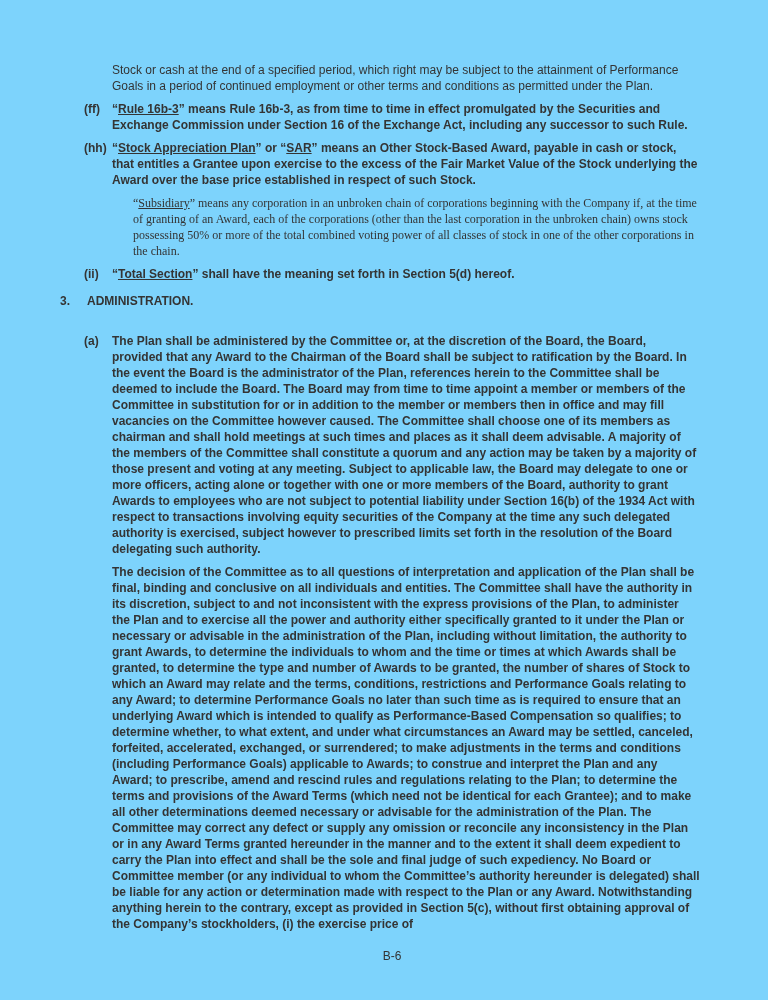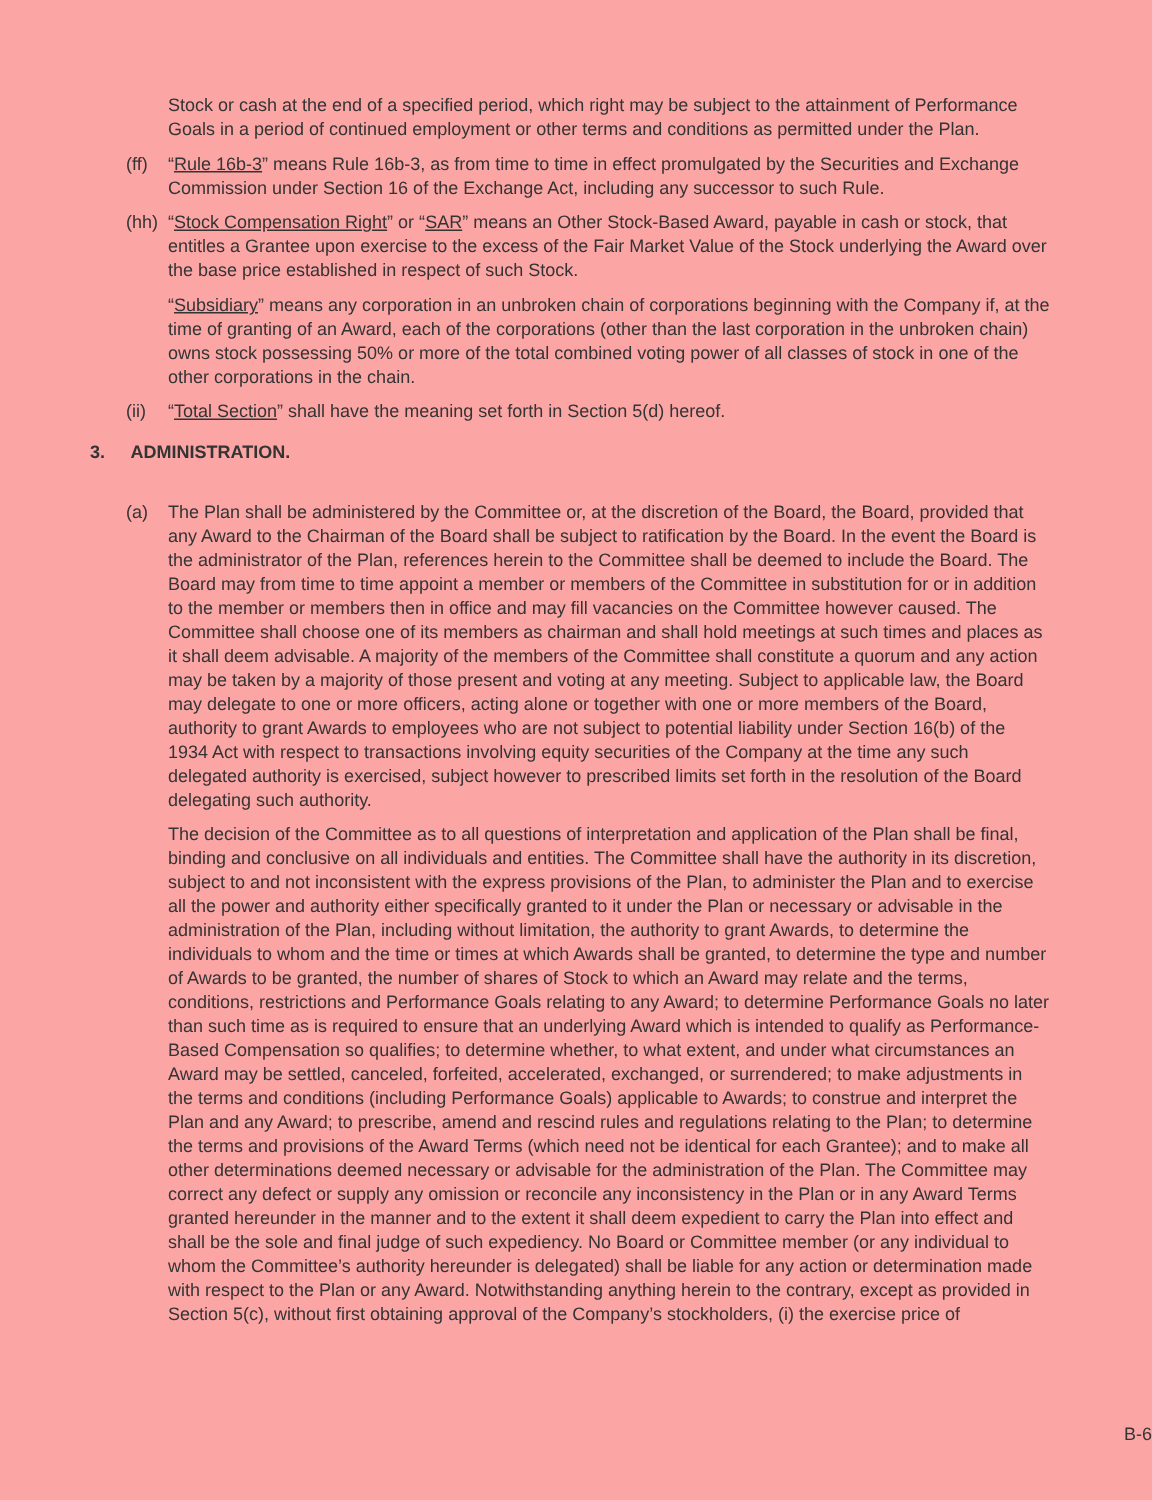--- a/index.html
+++ b/index.html
@@ -4,41 +4,43 @@
 <style>
   html, body {
     margin: 0;
     padding: 0;
     background: #ffffff;
   }
   .page {
     position: relative;
     width: 768px;
     height: 1000px;
-    background: #fca5a5;
+    background: #7dd3fc;
     box-sizing: border-box;
     padding: 62px 68px 0 60px;
     font-family: "Liberation Sans", sans-serif;
     font-size: 12px;
     line-height: 16px;
     color: #343434;
     overflow: hidden;
   }
   .para {
     margin: 0;
   }
   .indent-para {
-    margin: 7px 0 0 52px;
+    margin: 7px 0 0 73px;
+    font-family: Liberation Serif, serif;
   }
   .first-para {
     margin-left: 52px;
   }
   .def-item {
     display: flex;
     margin: 7px 0 0 24px;
+    font-weight: bold;
   }
   .def-label {
     flex: 0 0 28px;
   }
   .def-body {
     flex: 1 1 auto;
   }
   .section-heading {
     display: flex;
     font-weight: bold;
@@ -59,40 +61,40 @@
   }
   .underline {
     text-decoration: underline;
     text-align: right;
   }
   .footer {
     position: absolute;
     left: 16px;
     right: 0;
     bottom: 36px;
-    text-align: right;
+    text-align: center;
     color: #343434;
   }
 </style>
 </head>
 <body>
 
 <div class="page">
 
   <p class="para first-para">Stock or cash at the end of a specified period, which right may be subject to the attainment of Performance Goals in a period of continued employment or other terms and conditions as permitted under the Plan.</p>
 
   <div class="def-item">
     <div class="def-label">(ff)</div>
     <div class="def-body"><span>“</span><span class="underline">Rule 16b-3</span><span>” means Rule 16b-3, as from time to time in effect promulgated by the Securities and Exchange Commission under Section 16 of the Exchange Act, including any successor to such Rule.</span></div>
   </div>
 
 
   <div class="def-item">
     <div class="def-label">(hh)</div>
-    <div class="def-body"><span>“</span><span class="underline">Stock Compensation Right</span><span>” or “</span><span class="underline">SAR</span><span>” means an Other Stock-Based Award, payable in cash or stock, that entitles a Grantee upon exercise to the excess of the Fair Market Value of the Stock underlying the Award over the base price established in respect of such Stock.</span></div>
+    <div class="def-body"><span>“</span><span class="underline">Stock Appreciation Plan</span><span>” or “</span><span class="underline">SAR</span><span>” means an Other Stock-Based Award, payable in cash or stock, that entitles a Grantee upon exercise to the excess of the Fair Market Value of the Stock underlying the Award over the base price established in respect of such Stock.</span></div>
   </div>
 
   <p class="para indent-para"><span>“</span><span class="underline">Subsidiary</span><span>” means any corporation in an unbroken chain of corporations beginning with the Company if, at the time of granting of an Award, each of the corporations (other than the last corporation in the unbroken chain) owns stock possessing 50% or more of the total combined voting power of all classes of stock in one of the other corporations in the chain.</span></p>
 
   <div class="def-item">
     <div class="def-label">(ii)</div>
     <div class="def-body"><span>“</span><span class="underline">Total Section</span><span>” shall have the meaning set forth in Section 5(d) hereof.</span></div>
   </div>
 
   <div class="section-heading">

